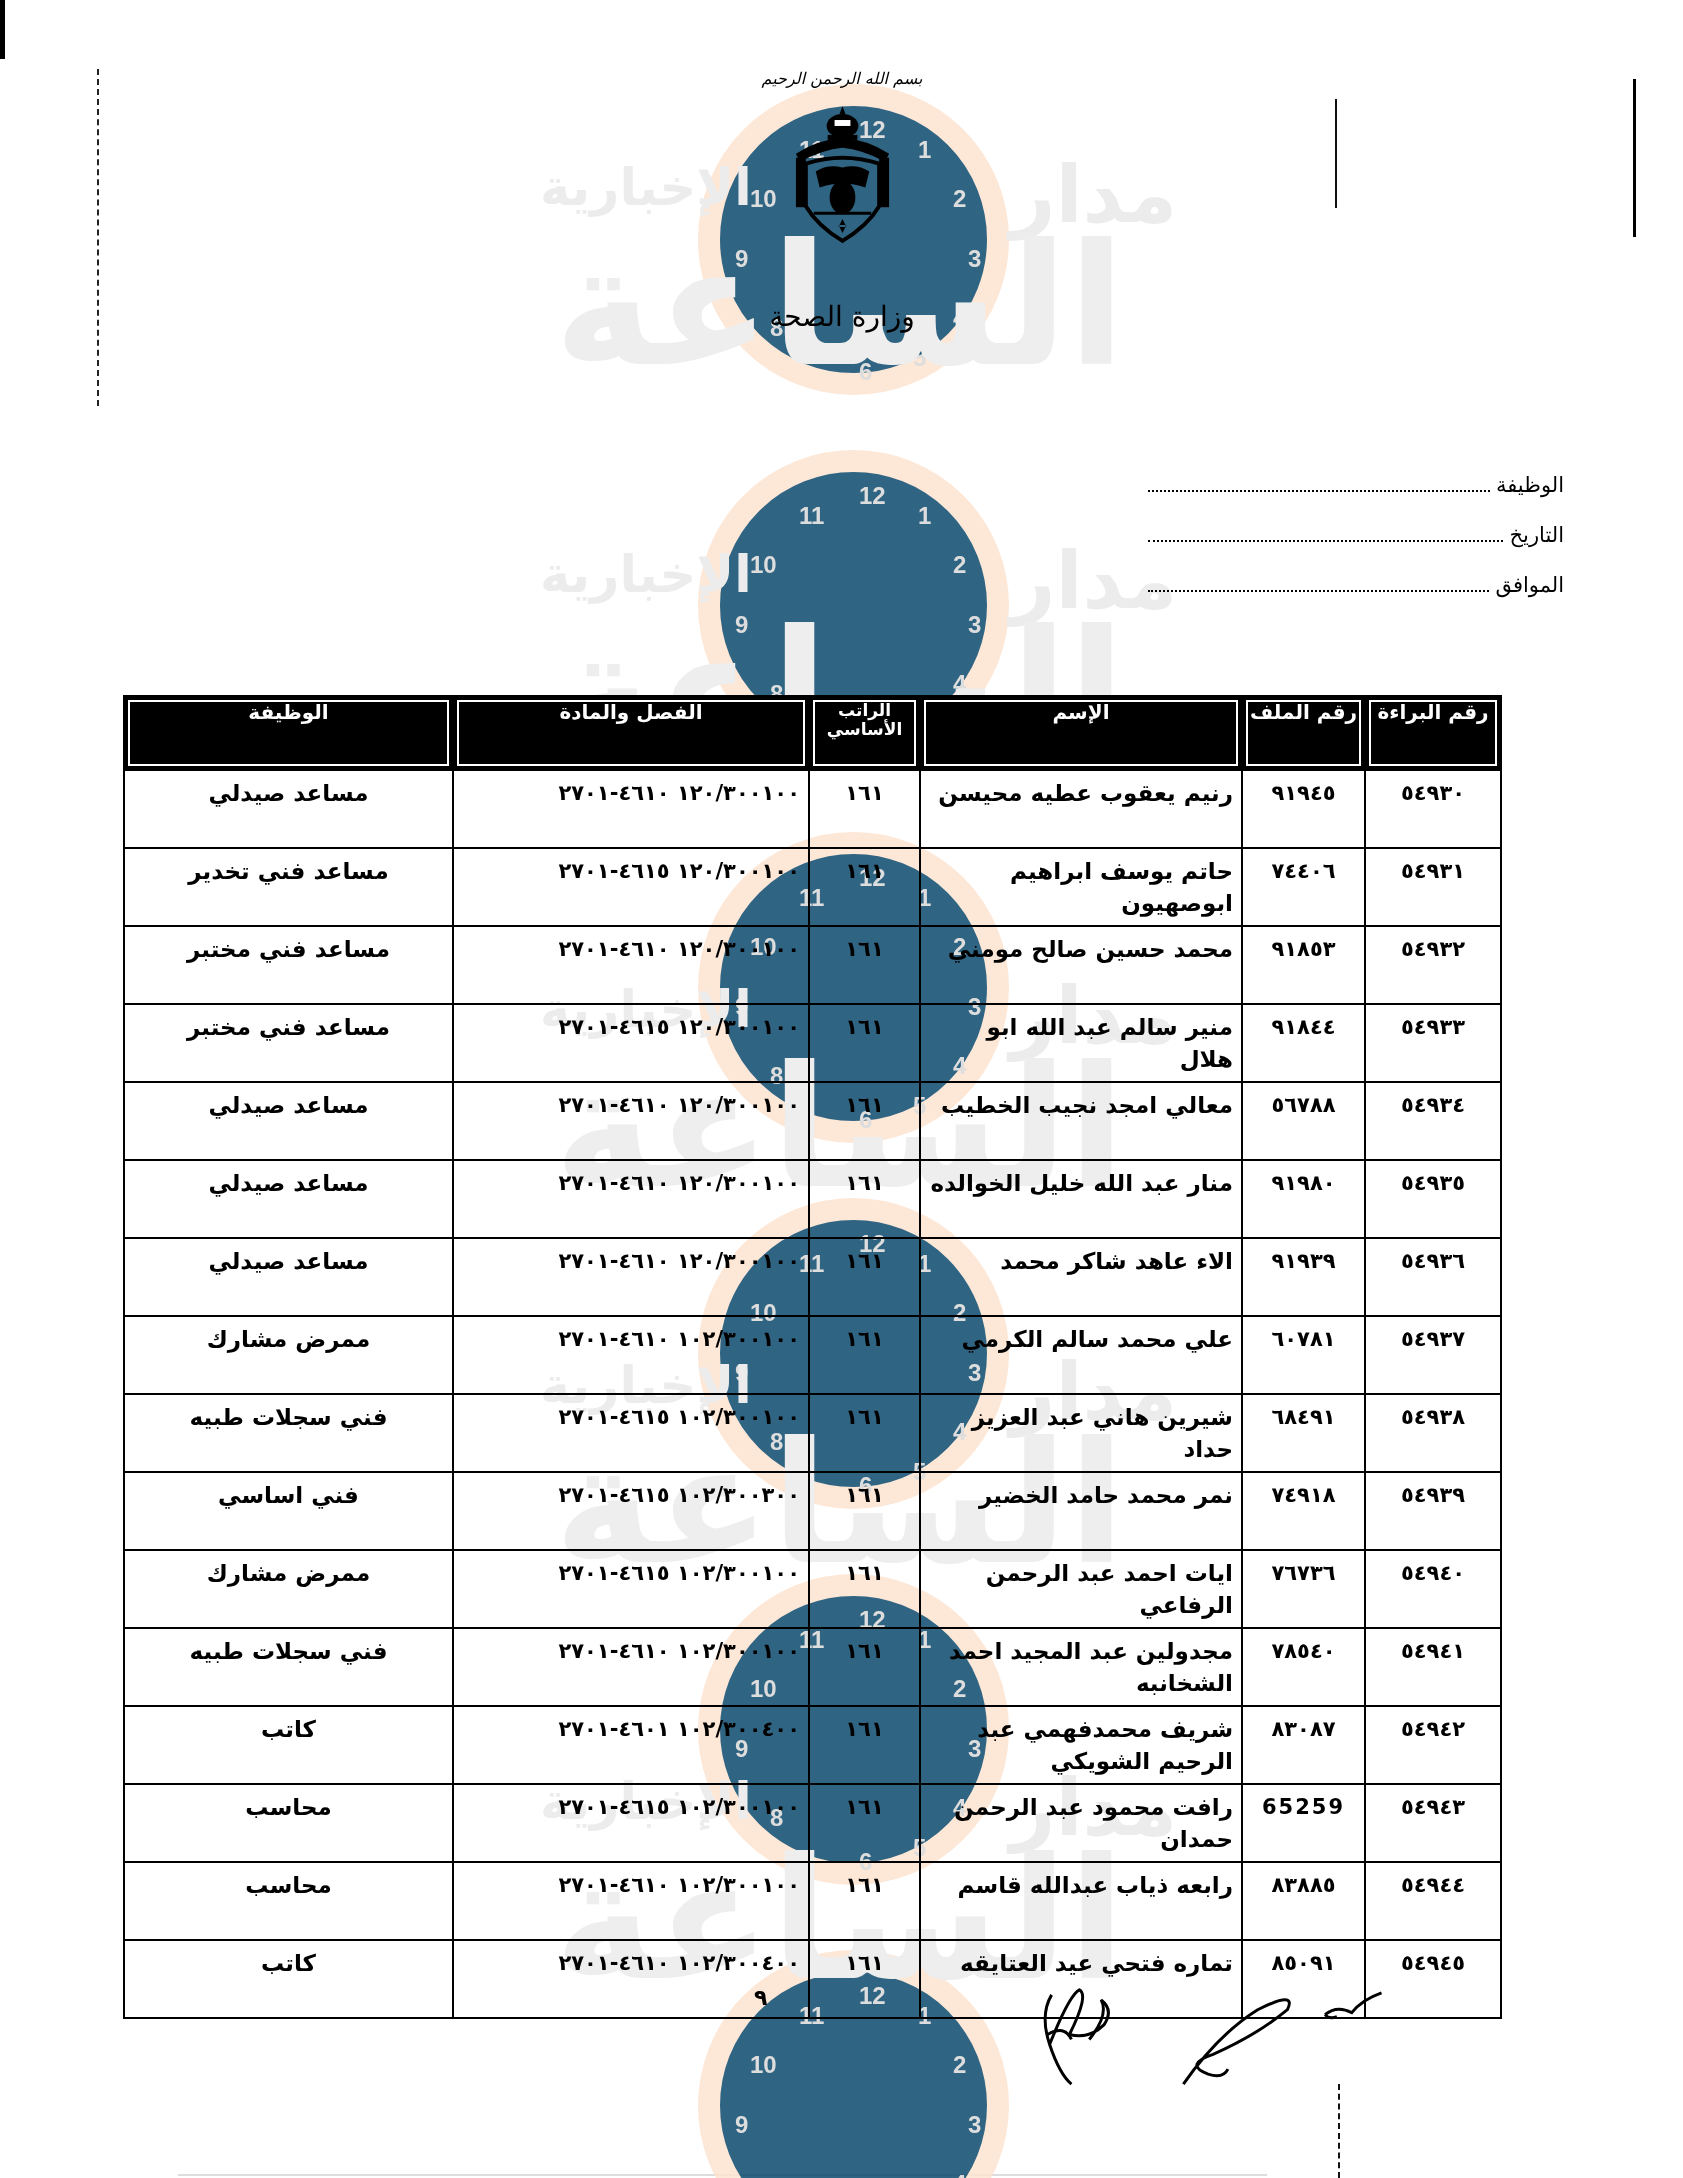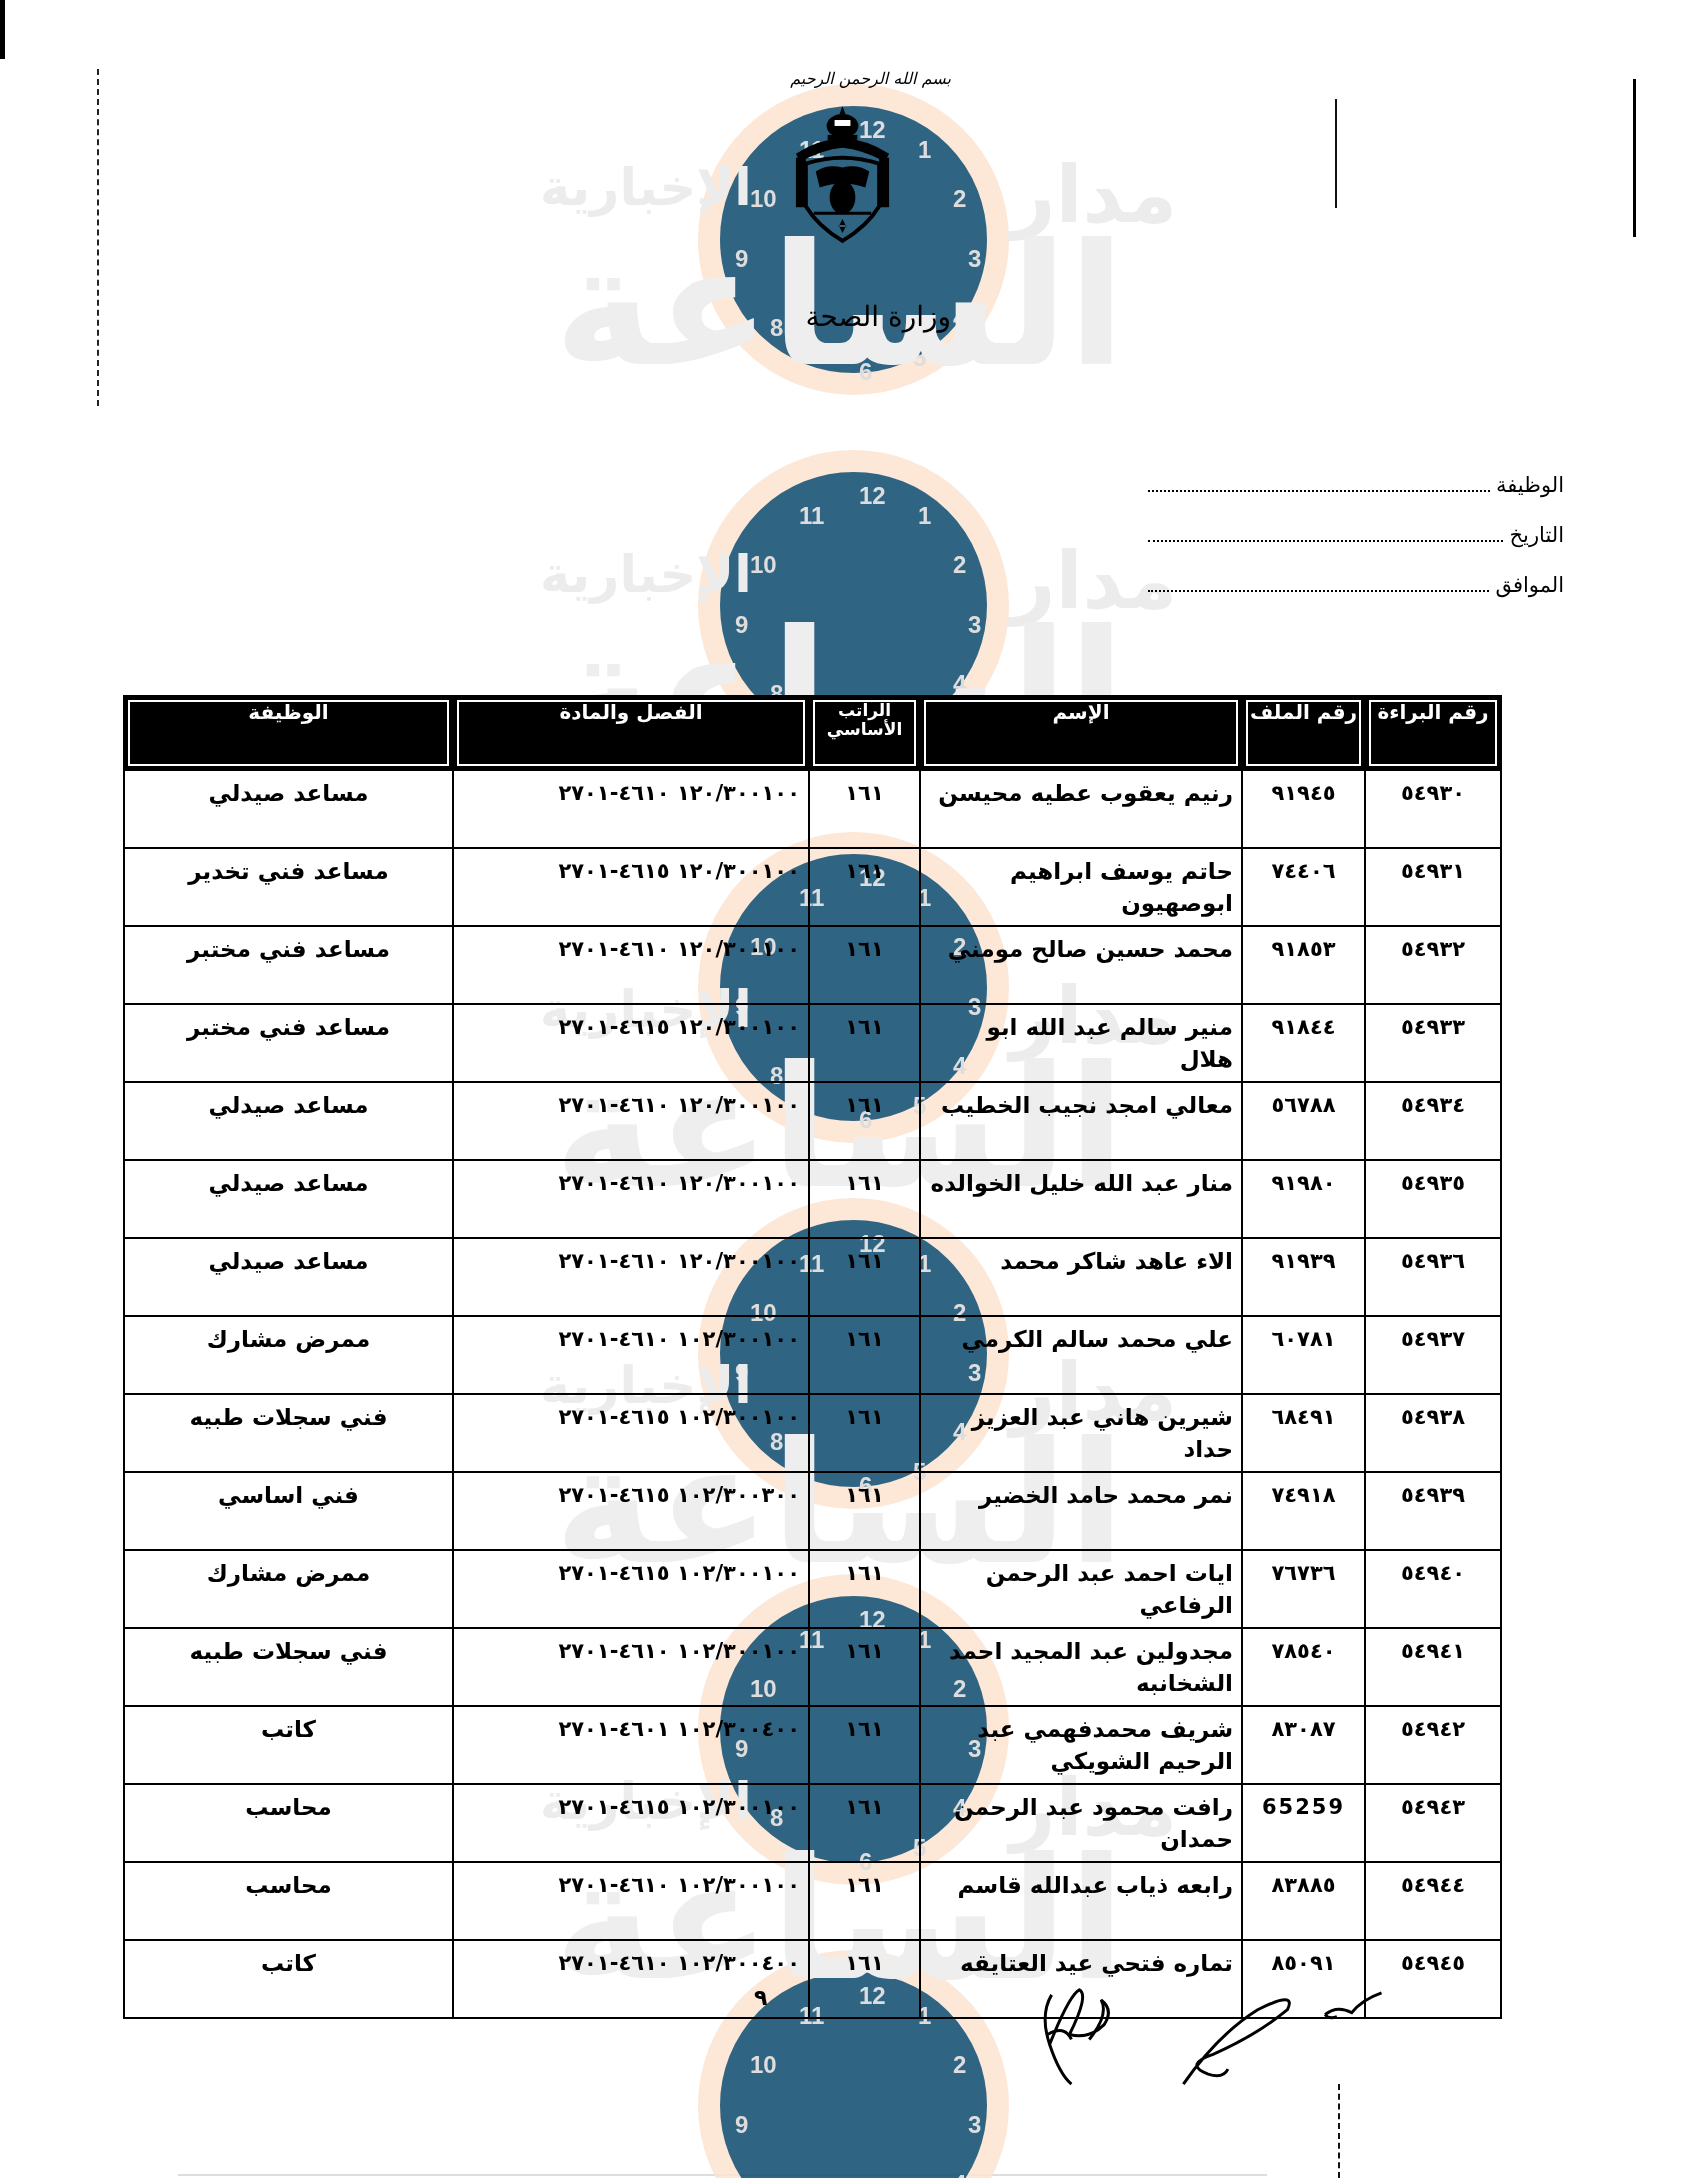--- a/index.html
+++ b/index.html
@@ -20,21 +20,21 @@
   .wm-clock {
     width:267px; height:267px; border-radius:50%;
     border:22px solid #fde3d0; background:#0c4a6e; opacity:.85;
   }
   .wm-clock .num { position:absolute; color:#d8d8d8; font-family:"Liberation Sans", sans-serif; font-size:24px; font-weight:bold; }
   .wm-text-big { color:#eeeeee; font-family:"DejaVu Sans", sans-serif; font-weight:bold; font-size:168px; direction:rtl; }
   .wm-text-small { color:#ececec; font-family:"DejaVu Sans", sans-serif; font-weight:bold; font-size:51px; direction:rtl; }
   .wm-text-mid { color:#ececec; font-family:"DejaVu Sans", sans-serif; font-weight:bold; font-size:79px; direction:rtl; }
 
   
-  .letterhead { position:absolute; left:733px; top:69px; width:218px; }
+  .letterhead { position:absolute; left:733px; top:69px; width:218px; text-align:center; }
   .basmala { font-family:"DejaVu Serif", serif; font-size:16px; font-style:italic; margin-bottom:14px; direction:rtl; }
   .crest { width:109px; height:149px; margin:0 auto; }
   .ministry { font-family:"DejaVu Serif", serif; font-size:28px; margin-top:49px; direction:rtl; }
 
   
   .ref-fields { position:absolute; right:119px; top:473px; width:416px; direction:rtl; }
   .ref-row { display:flex; align-items:baseline; height:50px; font-family:"Liberation Sans", sans-serif; font-size:21px; }
   .ref-label { white-space:nowrap; margin-left:6px; }
   .ref-dots { flex:1; border-bottom:2px dotted #000; height:14px; }
 

